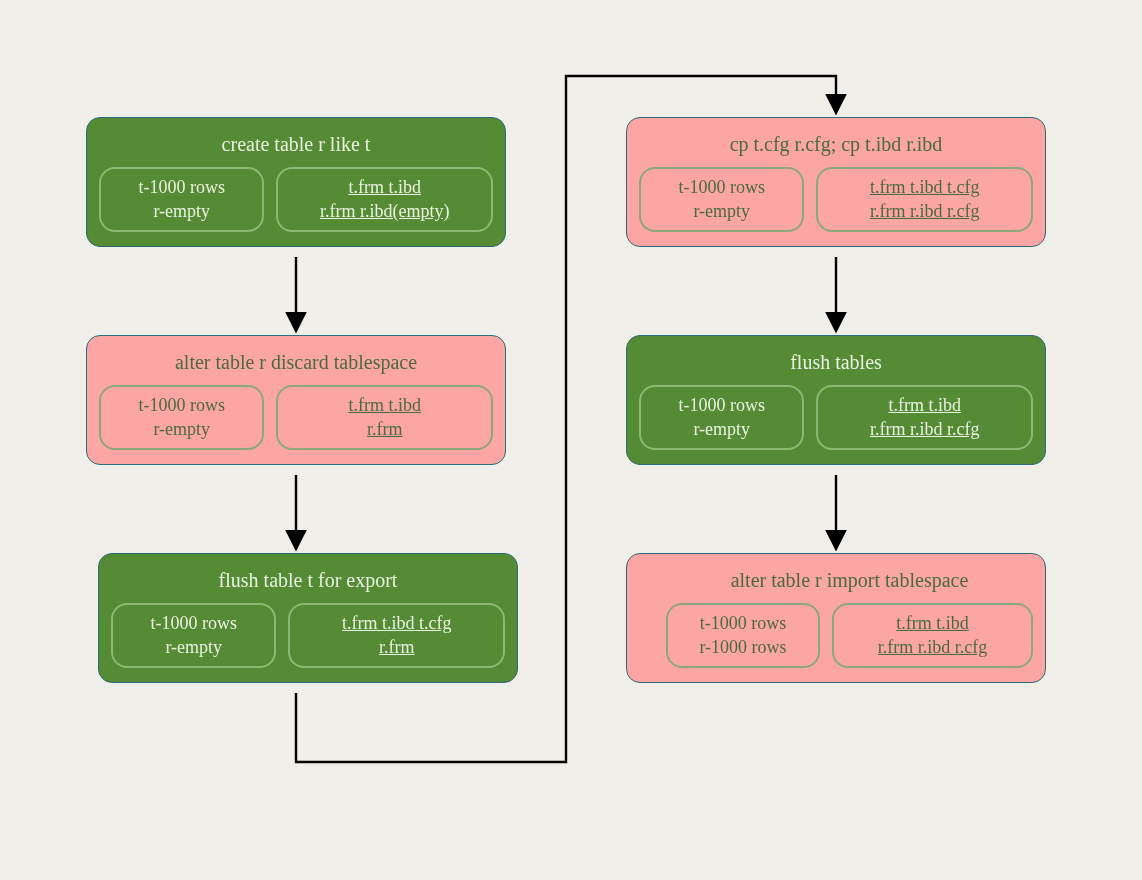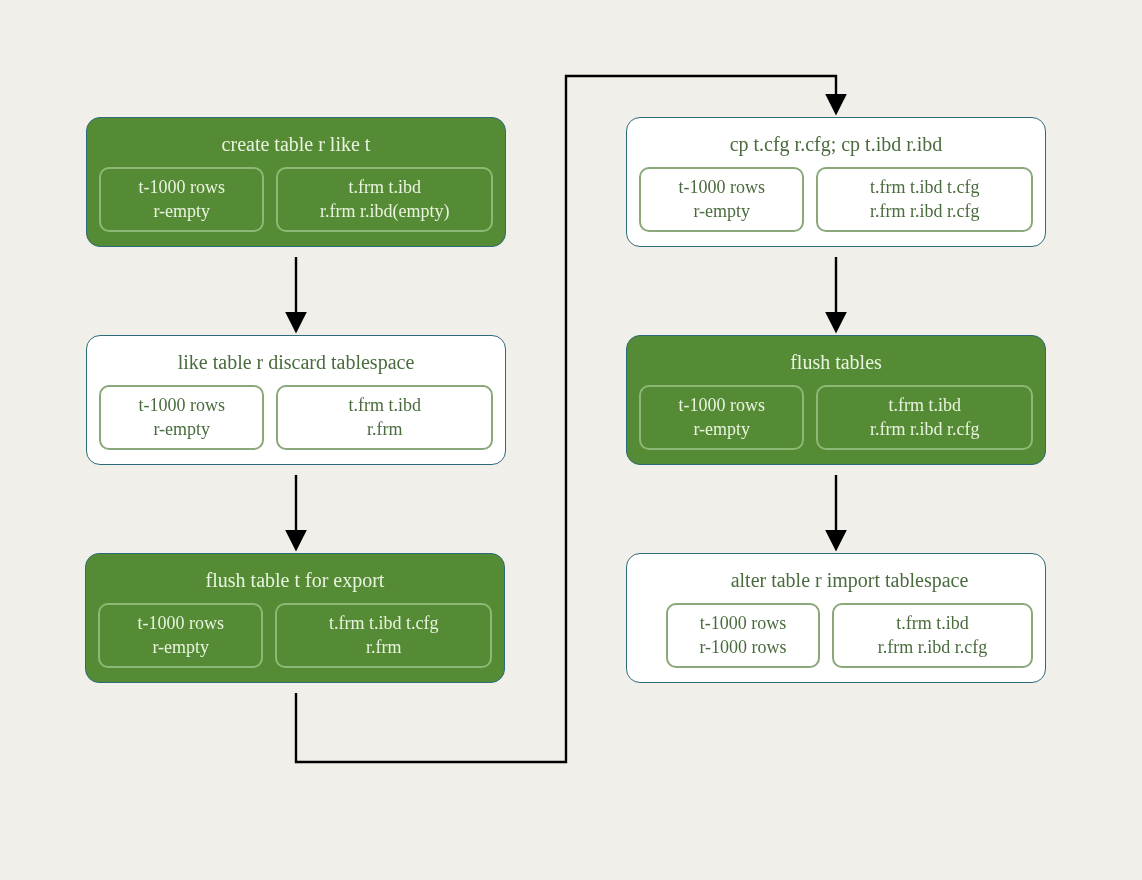--- a/index.html
+++ b/index.html
@@ -17,49 +17,49 @@
     height: 644px;
   }
   .node {
     position: absolute;
     box-sizing: border-box;
     border-radius: 14px;
     border: 1px solid #2e6b7a;
     padding: 10px 12px 14px;
   }
   .node.dark  { background: #568b36; color: #e9f4df; }
-  .node.light { background: #ffffff; color: #4a6b3d; }
+  .node.light { background: #fca5a5; color: #4a6b3d; }
   .node .title {
     text-align: center;
     margin: 4px 0 10px;
     font-size: 20px;
     line-height: 1.25;
   }
   .node .row {
     display: flex;
     gap: 12px;
   }
   .cell {
     flex: 1;
     box-sizing: border-box;
-    border-radius: 10px;
+    border-radius: 16px;
     border: 2px solid;
     padding: 6px 8px;
     text-align: center;
     line-height: 1.35;
     white-space: pre-line;
     min-height: 58px;
     display: flex;
     align-items: center;
     justify-content: center;
   }
   .node.dark  .cell { border-color: #8eb974; }
   .node.light .cell { border-color: #8aa87a; }
   .cell.left  { flex: 0 0 42%; }
-  .cell.right { flex: 1 1 58%; }
+  .cell.right { flex: 1 1 58%; text-decoration: underline; }
   svg.arrows {
     position: absolute;
     inset: 0;
     width: 1142px;
     height: 880px;
     pointer-events: none;
   }
 </style>
 </head>
 <body>
@@ -69,30 +69,30 @@
   <div class="title">create table r like t</div>
   <div class="row">
     <div class="cell left">t-1000 rows
 r-empty</div>
     <div class="cell right">t.frm   t.ibd
 r.frm r.ibd(empty)</div>
   </div>
 </div>
 
 <div class="node light" style="left:86px; top:335px; width:420px;">
-  <div class="title">like table r discard tablespace</div>
+  <div class="title">alter table r discard tablespace</div>
   <div class="row">
     <div class="cell left">t-1000 rows
 r-empty</div>
     <div class="cell right">t.frm t.ibd
 r.frm</div>
   </div>
 </div>
 
-<div class="node dark" style="left:85px; top:553px; width:420px;">
+<div class="node dark" style="left:98px; top:553px; width:420px;">
   <div class="title">flush table t for export</div>
   <div class="row">
     <div class="cell left">t-1000 rows
 r-empty</div>
     <div class="cell right">t.frm  t.ibd  t.cfg
 r.frm</div>
   </div>
 </div>
 
 <div class="node light" style="left:626px; top:117px; width:420px;">

